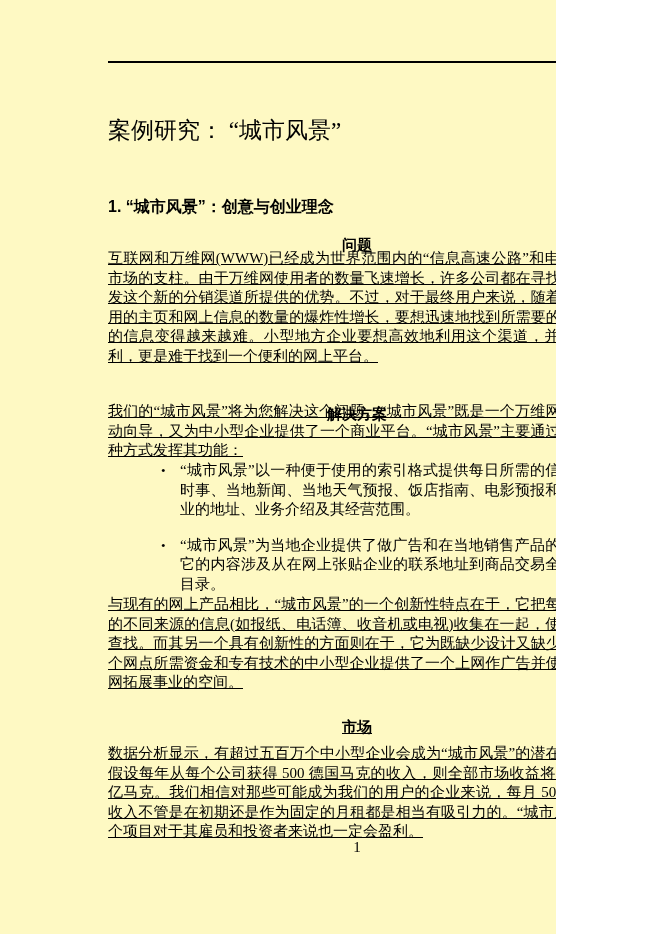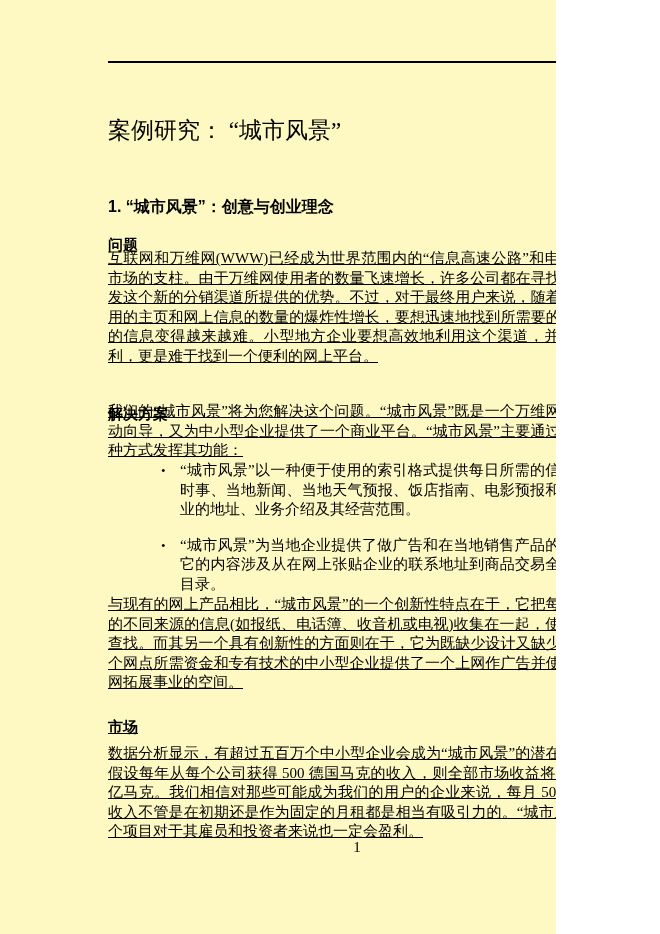--- a/index.html
+++ b/index.html
@@ -44,20 +44,21 @@
     line-height: 22px;
   }
   .sec-heading {
     position: absolute;
     left: 108px;
     width: 498px;
     font-family: "Liberation Sans", "DejaVu Sans", sans-serif;
     font-weight: bold;
     font-size: 15px;
     line-height: 18px;
+    text-align: center;
   }
   .body-text {
     position: absolute;
     left: 108px;
     width: 498px;
     font-family: "Liberation Serif", "DejaVu Serif", serif;
     font-size: 15px;
     line-height: 19.5px;
     text-align: justify;
     text-decoration: underline;

